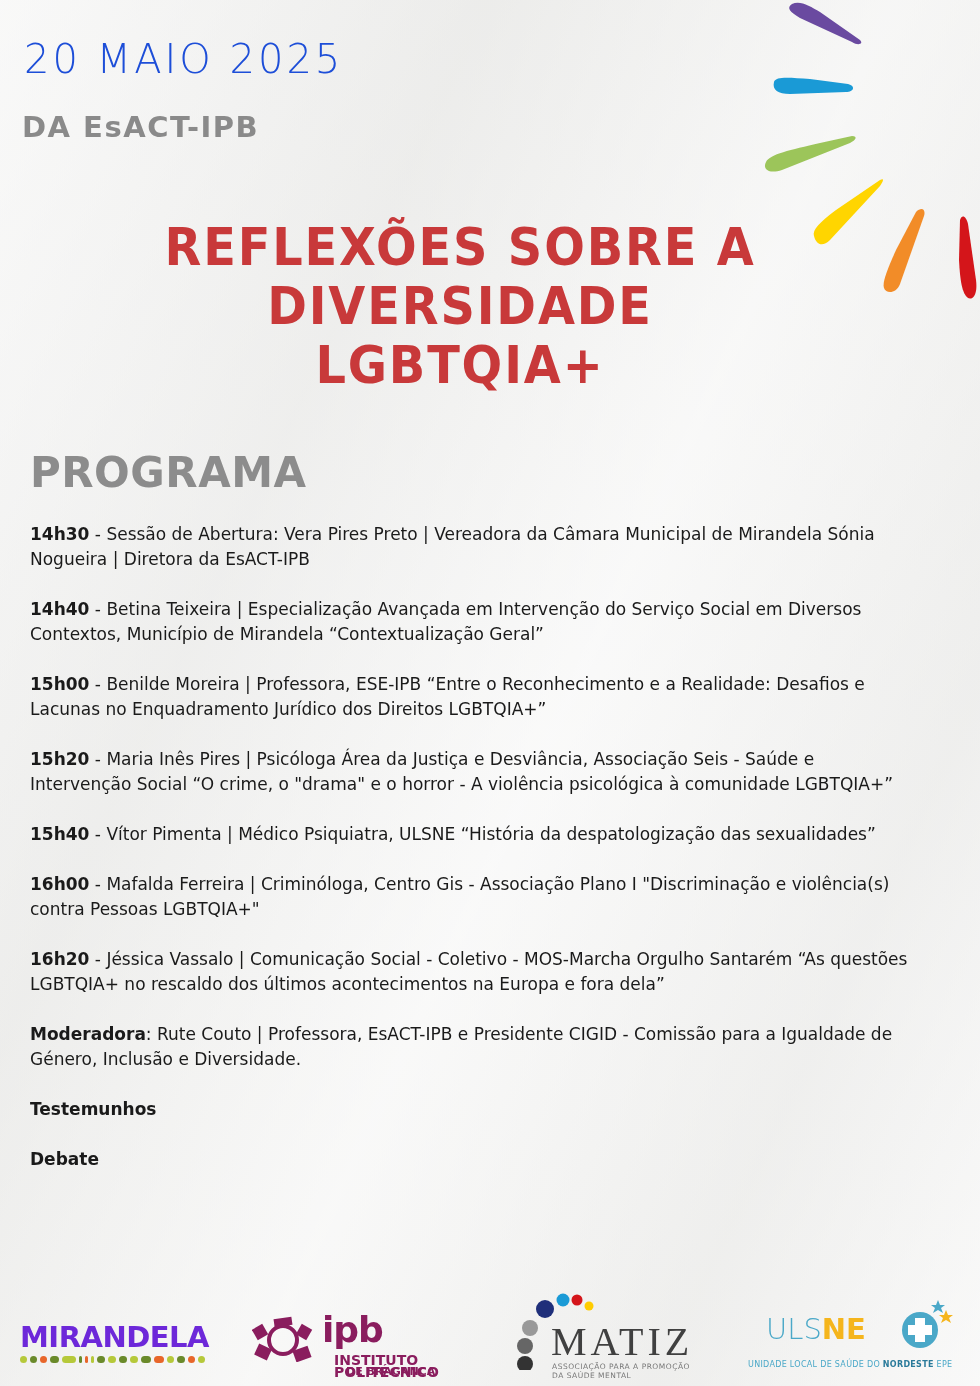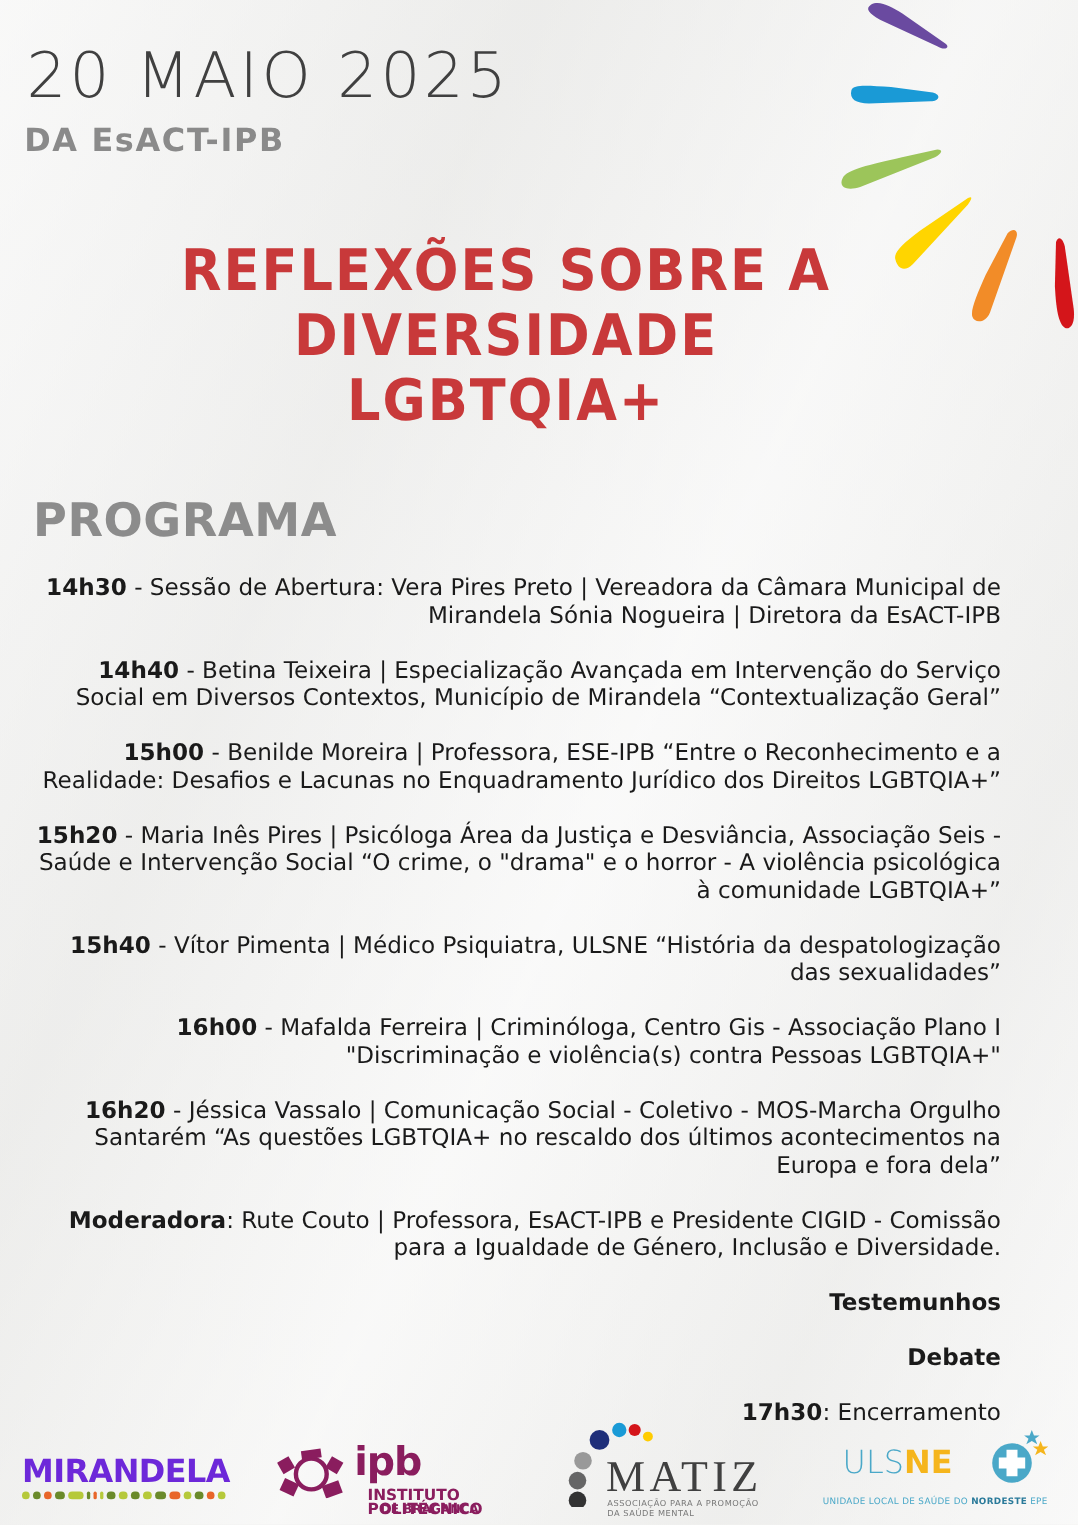--- a/index.html
+++ b/index.html
@@ -8,21 +8,21 @@
       background: #f1f1f0;
       background-image:
         linear-gradient(115deg, rgba(255,255,255,0.5) 0%, rgba(230,230,228,0.4) 30%, rgba(255,255,255,0.5) 55%, rgba(232,232,230,0.4) 80%, rgba(255,255,255,0.5) 100%),
         linear-gradient(35deg, rgba(240,240,238,0.6) 0%, rgba(250,250,250,0.4) 50%, rgba(236,236,234,0.6) 100%);
       font-family: "DejaVu Sans", sans-serif;
       color: #1a1a1a;
     }
     .date {
       position: absolute; left: 24px; top: 36px;
       font-family: "DejaVu Sans", sans-serif; font-weight: 300;
-      font-size: 57px; letter-spacing: 3px; color: #404040;
+      font-size: 40px; letter-spacing: 3px; color: #1d4ed8;
       transform: scaleX(1.0);
     }
     .venue {
       position: absolute; left: 22px; top: 110px;
       font-family: "DejaVu Sans", sans-serif; font-weight: 600;
       font-size: 29px; line-height: 35px; letter-spacing: 1.5px; color: #8a8a8a;
     }
     .title {
       position: absolute; left: 100px; width: 720px; top: 218px;
       text-align: center; color: #c8393a;
@@ -32,22 +32,22 @@
     }
     .prog-heading {
       position: absolute; left: 30px; top: 448px;
       font-family: "DejaVu Sans", sans-serif; font-weight: bold;
       font-size: 42px; letter-spacing: 0.5px; color: #8c8c8c;
     }
     .program {
       position: absolute; left: 30px; top: 522px; width: 880px;
     }
     .item {
-      font-family: "DejaVu Sans", sans-serif; font-size: 21px; line-height: 25px;
-      color: #1a1a1a; margin-bottom: 25px; transform-origin: left top; text-align: right;
+      font-family: "DejaVu Sans", sans-serif; font-size: 17px; line-height: 25px;
+      color: #1a1a1a; margin-bottom: 25px; transform-origin: left top;
     }
     .item b { font-weight: bold; }
     .item.single { margin-bottom: 25px; }
     .strokes { position: absolute; right: 0; top: 0; width: 240px; height: 310px; }
     .logos { position: absolute; left: 0; top: 1290px; width: 980px; height: 96px; }
     .logo { position: absolute; }
     .mirandela-word {
       font-family: "DejaVu Sans", sans-serif; font-weight: bold; font-size: 29px;
       color: #6d28d9; letter-spacing: -0.5px; line-height: 30px;
     }
@@ -91,21 +91,20 @@
   <div class="item"><b>14h30</b><span> - </span><span>Sessão de Abertura: Vera Pires Preto | Vereadora da Câmara Municipal de Mirandela Sónia Nogueira | Diretora da EsACT-IPB</span></div>
   <div class="item"><b>14h40</b><span> - </span><span>Betina Teixeira | Especialização Avançada em Intervenção do Serviço Social em Diversos Contextos, Município de Mirandela “Contextualização Geral”</span></div>
   <div class="item"><b>15h00</b><span> - </span><span>Benilde Moreira | Professora, ESE-IPB “Entre o Reconhecimento e a Realidade: Desafios e Lacunas no Enquadramento Jurídico dos Direitos LGBTQIA+”</span></div>
   <div class="item"><b>15h20</b><span> - </span><span>Maria Inês Pires | Psicóloga Área da Justiça e Desviância, Associação Seis - Saúde e Intervenção Social “O crime, o "drama" e o horror - A violência psicológica à comunidade LGBTQIA+”</span></div>
   <div class="item"><b>15h40</b><span> - </span><span>Vítor Pimenta | Médico Psiquiatra, ULSNE “História da despatologização das sexualidades”</span></div>
   <div class="item"><b>16h00</b><span> - </span><span>Mafalda Ferreira | Criminóloga, Centro Gis - Associação Plano I "Discriminação e violência(s) contra Pessoas LGBTQIA+"</span></div>
   <div class="item"><b>16h20</b><span> - </span><span>Jéssica Vassalo | Comunicação Social - Coletivo - MOS-Marcha Orgulho Santarém “As questões LGBTQIA+ no rescaldo dos últimos acontecimentos na Europa e fora dela”</span></div>
   <div class="item"><b>Moderadora</b><span>: </span><span>Rute Couto | Professora, EsACT-IPB e Presidente CIGID - Comissão para a Igualdade de Género, Inclusão e Diversidade.</span></div>
   <div class="item single"><b>Testemunhos</b></div>
   <div class="item single"><b>Debate</b></div>
-  <div class="item single"><b>17h30</b><span>: </span><span>Encerramento</span></div>
 </div>
 
 <div class="logos">
 
   <div class="logo" style="left:20px; top:32px;">
     <div class="mirandela-word">MIRANDELA</div>
     <div class="dots">
       <span style="width:7px;background:#b6c93a"></span>
         <span style="width:7px;background:#6a8a2a"></span>
         <span style="width:7px;background:#e8662a"></span>

